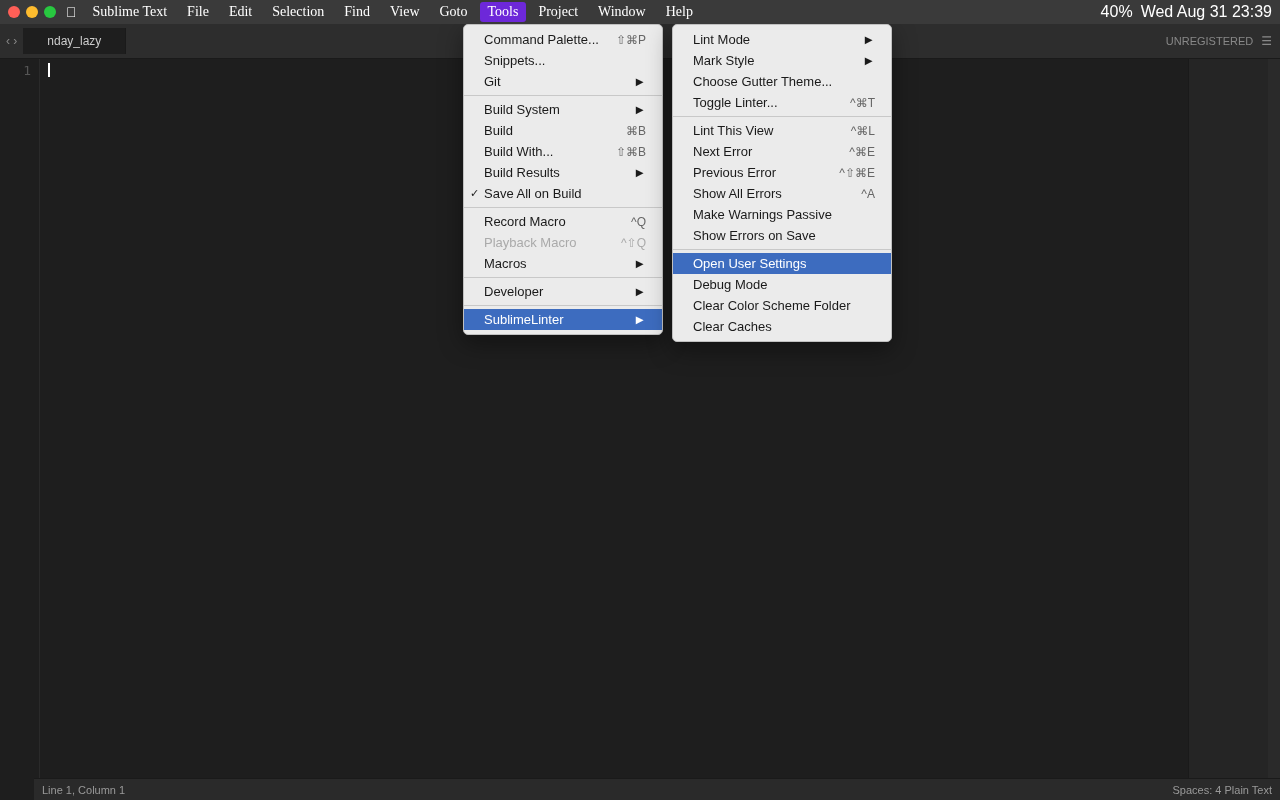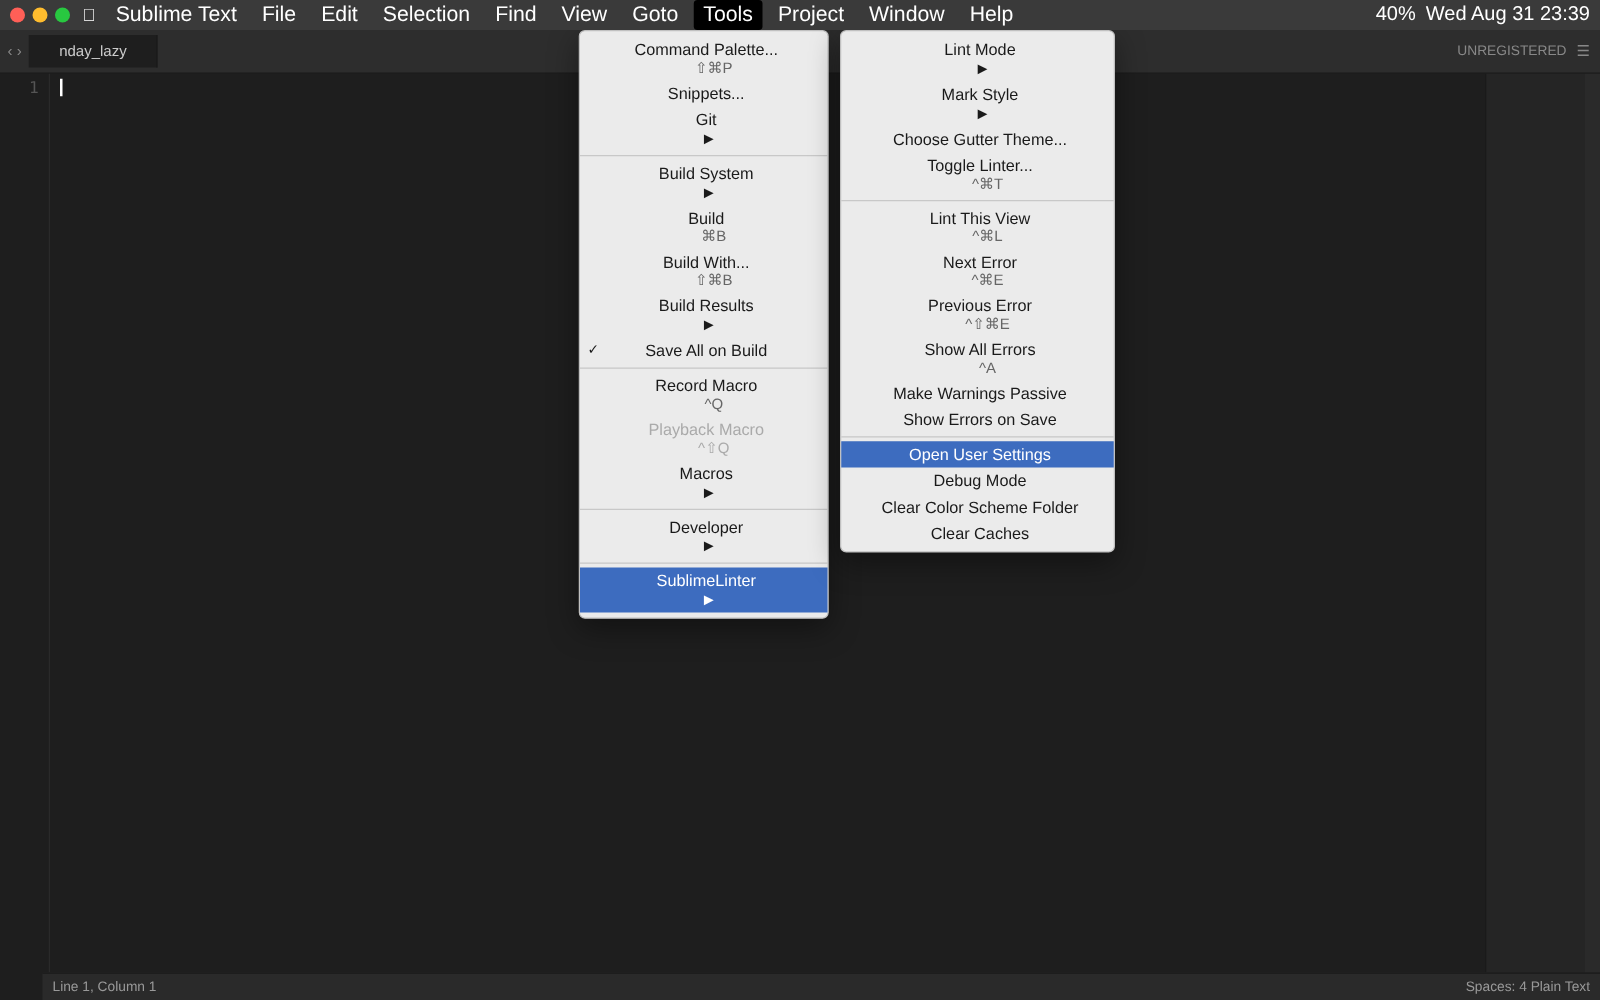--- a/index.html
+++ b/index.html
@@ -27,27 +27,28 @@
       z-index: 1000;
     }
     .menubar-apple {
       font-size: 14px;
       margin-right: 4px;
       color: #ffffff;
     }
     .menubar-item {
       padding: 2px 8px;
       color: #ffffff;
-      font-size: 17px;
+      font-size: 14px;
       border-radius: 3px;
       cursor: pointer;
       white-space: nowrap;
+      font-family: Liberation Serif, serif;
     }
     .menubar-item.active {
-      background: #000000;
+      background: #6d28d9;
       color: #ffffff;
     }
     .menubar-right {
       margin-left: auto;
       display: flex;
       align-items: center;
       gap: 8px;
       font-size: 16px;
       color: #ffffff;
     }
@@ -188,21 +189,20 @@
     .menu-item {
       display: flex;
       align-items: center;
       justify-content: space-between;
       padding: 3px 16px 3px 20px;
       color: #1a1a1a;
       font-size: 13px;
       cursor: pointer;
       white-space: nowrap;
       position: relative;
-      flex-direction: column;
     }
     .menu-item.disabled {
       color: #aaaaaa;
     }
     .menu-item.highlighted {
       background: #3d6cbf;
       color: #ffffff;
     }
     .menu-item .shortcut {
       color: #666;

